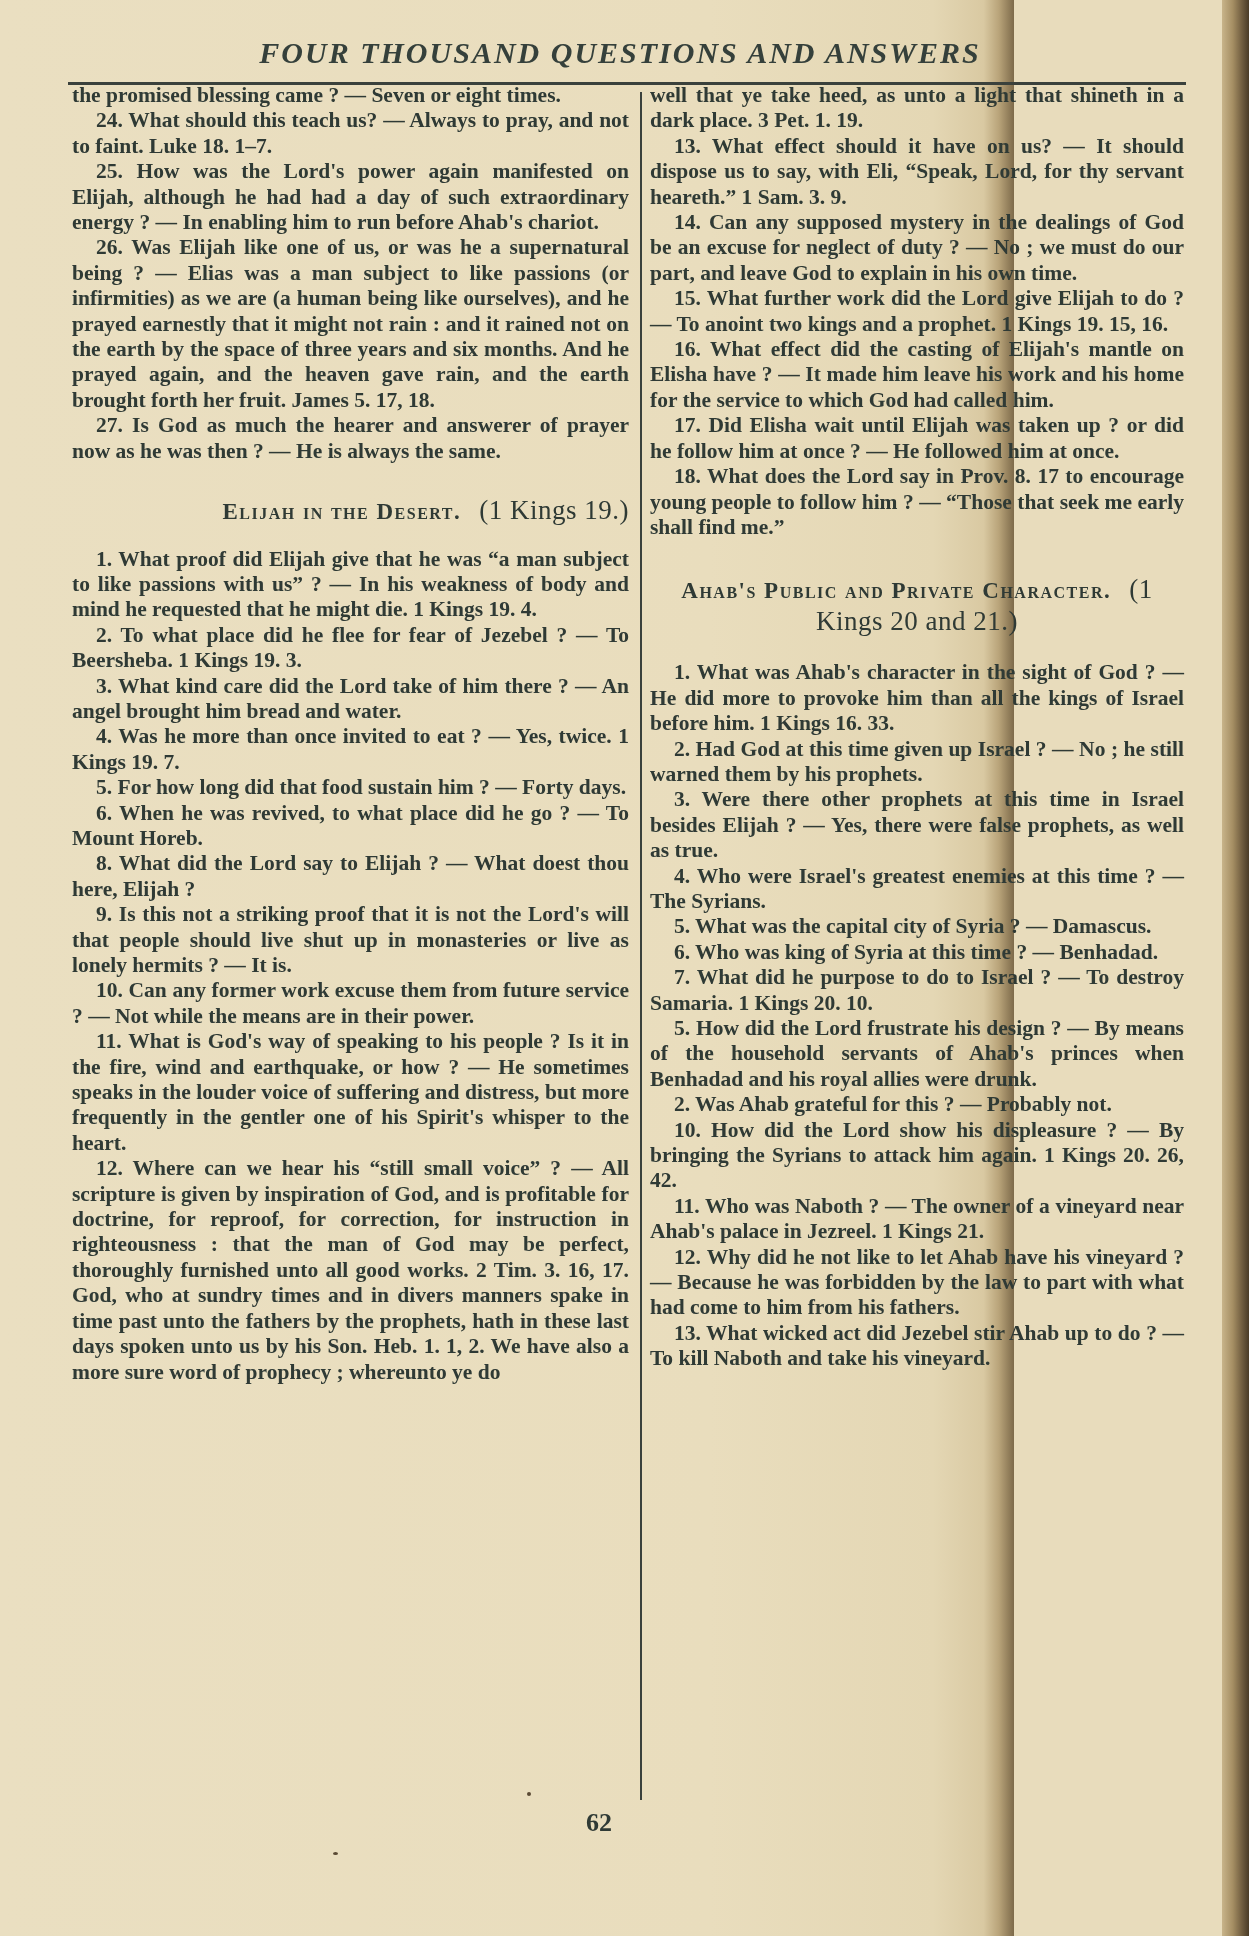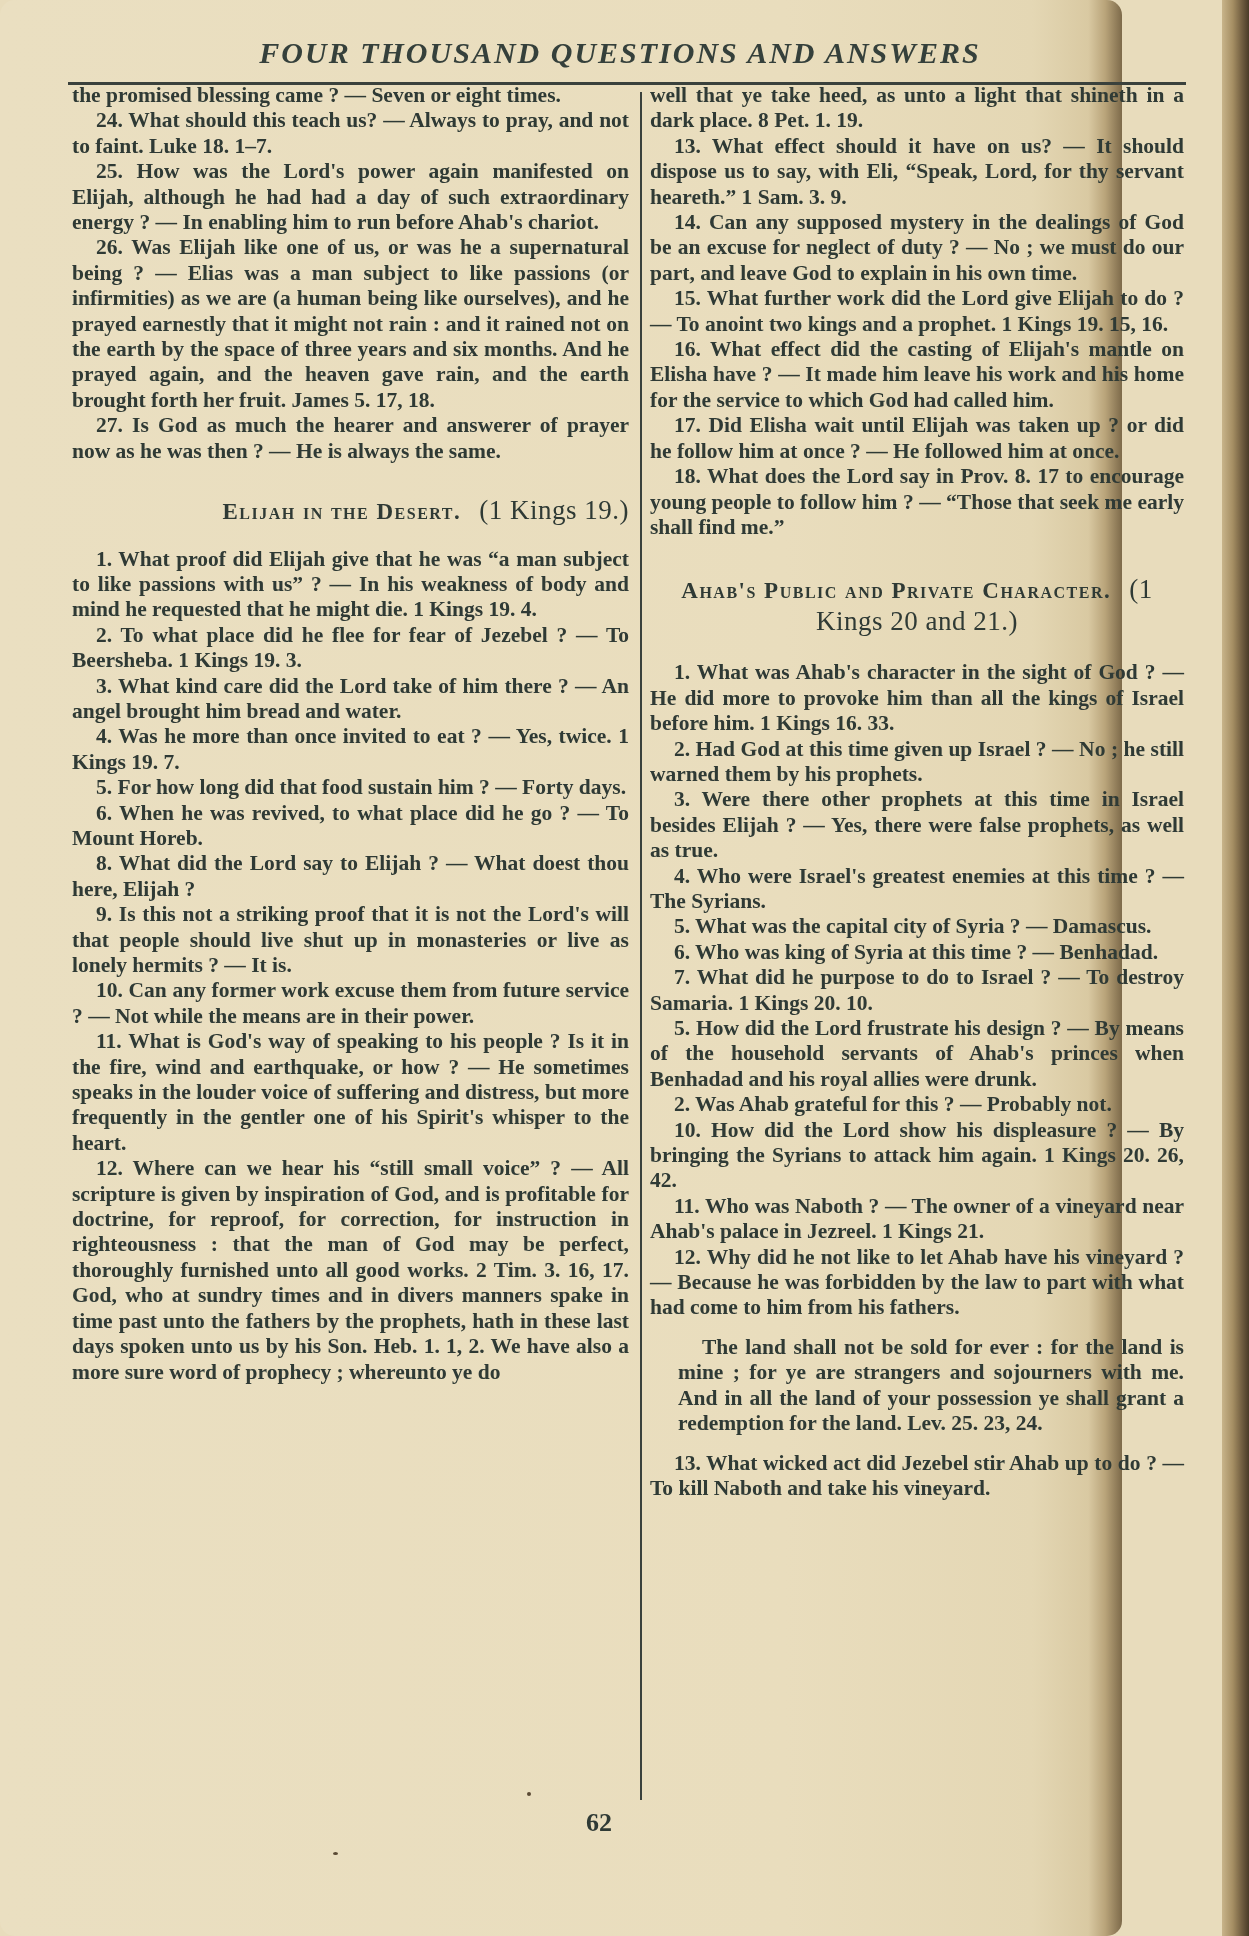--- a/index.html
+++ b/index.html
@@ -3,23 +3,22 @@
 <meta charset="utf-8">
 <style>
   html, body { margin: 0; padding: 0; }
   body {
     width: 1249px; height: 1936px; overflow: hidden;
     background: #e8dcbc;
     font-family: "Liberation Serif", "DejaVu Serif", serif;
     color: #2f3a35;
   }
   .page {
-    position: relative; width: 1122px; height: 1936px;
+    position: relative; width: 1014px; height: 1936px;
     background: linear-gradient(90deg, #eadfc1 0%, #e9ddbd 70%, #e4d7b4 92%, #d9c9a2 97%, #b9a47a 98.5%, #7d6a4a 100%);
-    border-radius: 15px;
   }
   .spine {
     position: absolute; left: 1222px; top: 0; width: 27px; height: 1936px;
     background: linear-gradient(90deg, #c8b48a 0%, #a58e63 40%, #6f5c3f 75%, #4a3b27 100%);
   }
   .running-head {
     position: absolute; left: 60px; width: 1120px; top: 36px;
     text-align: center; font-style: italic; font-weight: bold;
     font-size: 30px; letter-spacing: 2px; color: #35403b;
   }
@@ -86,21 +85,21 @@
     <p>8. What did the Lord say to Elijah ? — What doest thou here, Elijah ?</p>
     <p>9. Is this not a striking proof that it is not the Lord's will that people should live shut up in monasteries or live as lonely hermits ? — It is.</p>
     <p>10. Can any former work excuse them from future service ? — Not while the means are in their power.</p>
     <p>11. What is God's way of speaking to his people ? Is it in the fire, wind and earthquake, or how ? — He sometimes speaks in the louder voice of suffering and distress, but more frequently in the gentler one of his Spirit's whisper to the heart.</p>
     <p>12. Where can we hear his “still small voice” ? — All scripture is given by inspiration of God, and is profitable for doctrine, for reproof, for correction, for instruction in righteousness : that the man of God may be perfect, thoroughly furnished unto all good works. 2 Tim. 3. 16, 17. God, who at sundry times and in divers manners spake in time past unto the fathers by the prophets, hath in these last days spoken unto us by his Son. Heb. 1. 1, 2. We have also a more sure word of prophecy ; whereunto ye do</p>
   </div>
 
   <div class="divider"></div>
 
   <div class="col right">
-    <p class="cont">well that ye take heed, as unto a light that shineth in a dark place. 8 Pet. 1. 19.</p>
+    <p class="cont">well that ye take heed, as unto a light that shineth in a dark place. 3 Pet. 1. 19.</p>
     <p>13. What effect should it have on us? — It should dispose us to say, with Eli, “Speak, Lord, for thy servant heareth.” 1 Sam. 3. 9.</p>
     <p>14. Can any supposed mystery in the dealings of God be an excuse for neglect of duty ? — No ; we must do our part, and leave God to explain in his own time.</p>
     <p>15. What further work did the Lord give Elijah to do ? — To anoint two kings and a prophet. 1 Kings 19. 15, 16.</p>
     <p>16. What effect did the casting of Elijah's mantle on Elisha have ? — It made him leave his work and his home for the service to which God had called him.</p>
     <p>17. Did Elisha wait until Elijah was taken up ? or did he follow him at once ? — He followed him at once.</p>
     <p>18. What does the Lord say in Prov. 8. 17 to encourage young people to follow him ? — “Those that seek me early shall find me.”</p>
 
     <div class="section-title center">
       <span class="sc">Ahab's Public and Private Character.</span><span class="ref">(1 Kings 20 and 21.)</span>
     </div>
@@ -111,23 +110,20 @@
     <p>4. Who were Israel's greatest enemies at this time ? — The Syrians.</p>
     <p>5. What was the capital city of Syria ? — Damascus.</p>
     <p>6. Who was king of Syria at this time ? — Benhadad.</p>
     <p>7. What did he purpose to do to Israel ? — To destroy Samaria. 1 Kings 20. 10.</p>
     <p>5. How did the Lord frustrate his design ? — By means of the household servants of Ahab's princes when Benhadad and his royal allies were drunk.</p>
     <p>2. Was Ahab grateful for this ? — Probably not.</p>
     <p>10. How did the Lord show his displeasure ? — By bringing the Syrians to attack him again. 1 Kings 20. 26, 42.</p>
     <p>11. Who was Naboth ? — The owner of a vineyard near Ahab's palace in Jezreel. 1 Kings 21.</p>
     <p>12. Why did he not like to let Ahab have his vineyard ? — Because he was forbidden by the law to part with what had come to him from his fathers.</p>
 
-    <div class="quote">
-      <p>The land shall not be sold for ever : for the land is mine ; for ye are strangers and sojourners with me. And in all the land of your possession ye shall grant a redemption for the land. Lev. 25. 23, 24.</p>
-    </div>
 
     <p>13. What wicked act did Jezebel stir Ahab up to do ? — To kill Naboth and take his vineyard.</p>
   </div>
 
   <div class="page-number">62</div>
 
   <div class="speck" style="left:527px;top:1792px;width:4px;height:4px;"></div>
   <div class="speck" style="left:333px;top:1852px;width:5px;height:3px;"></div>
 </div>
 

